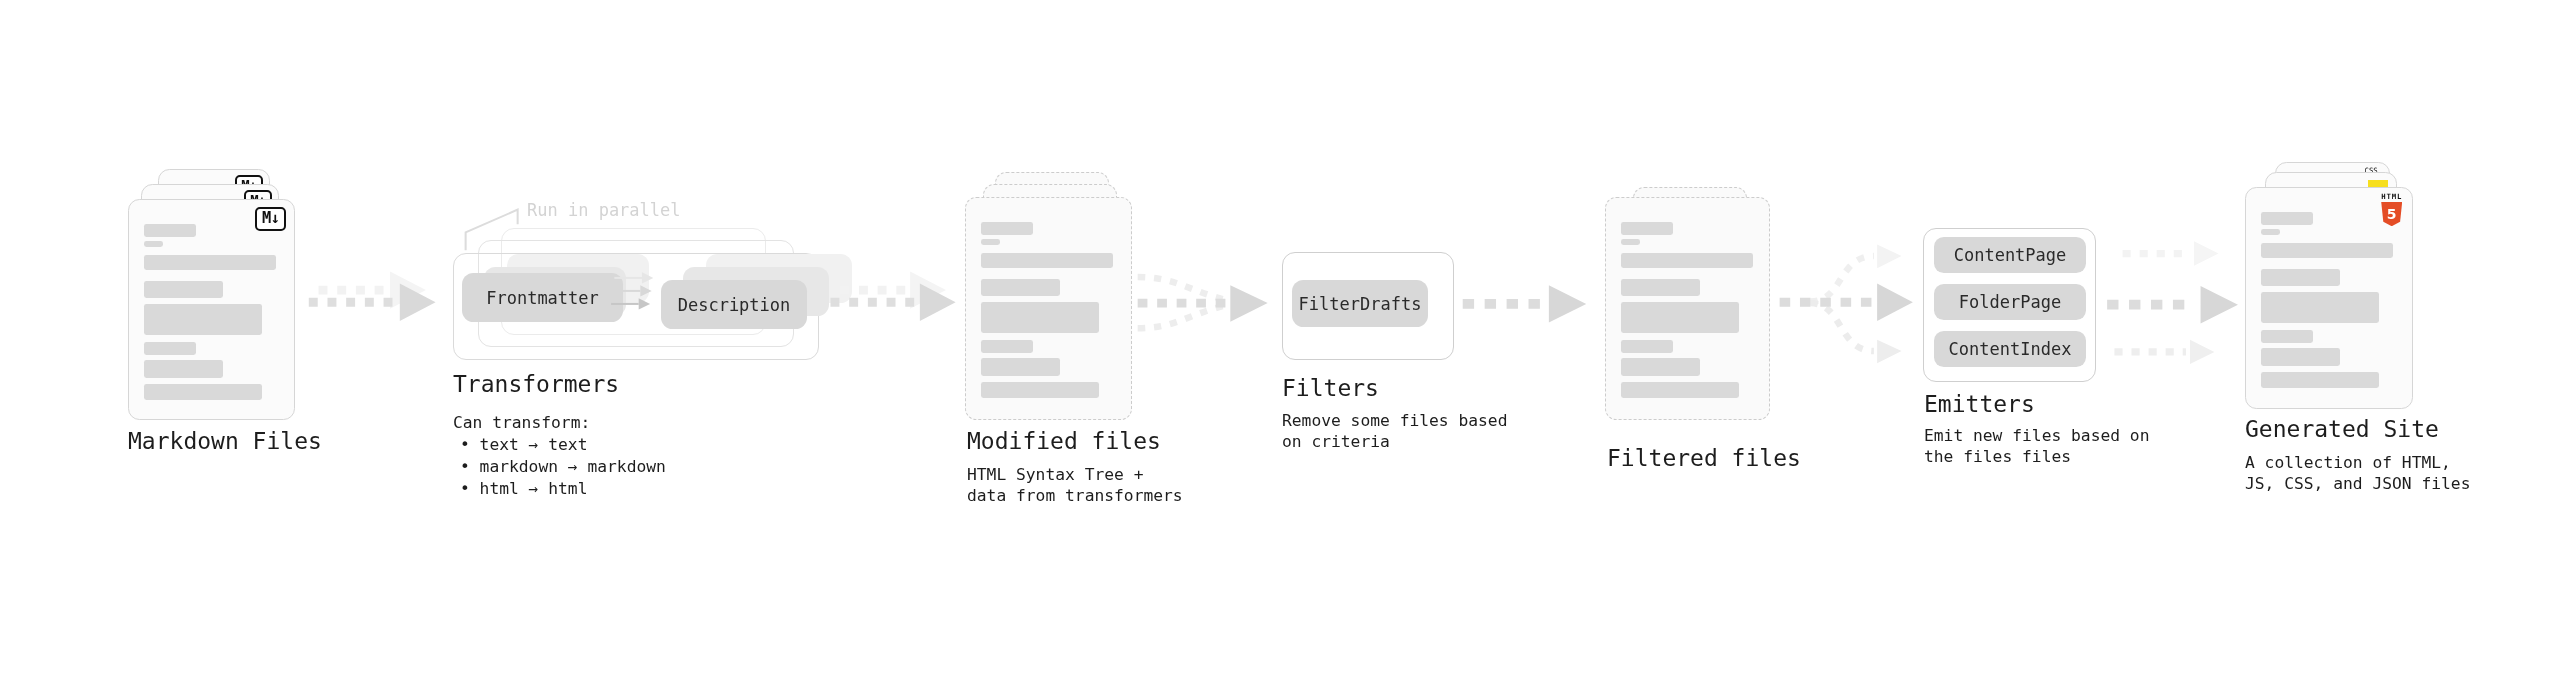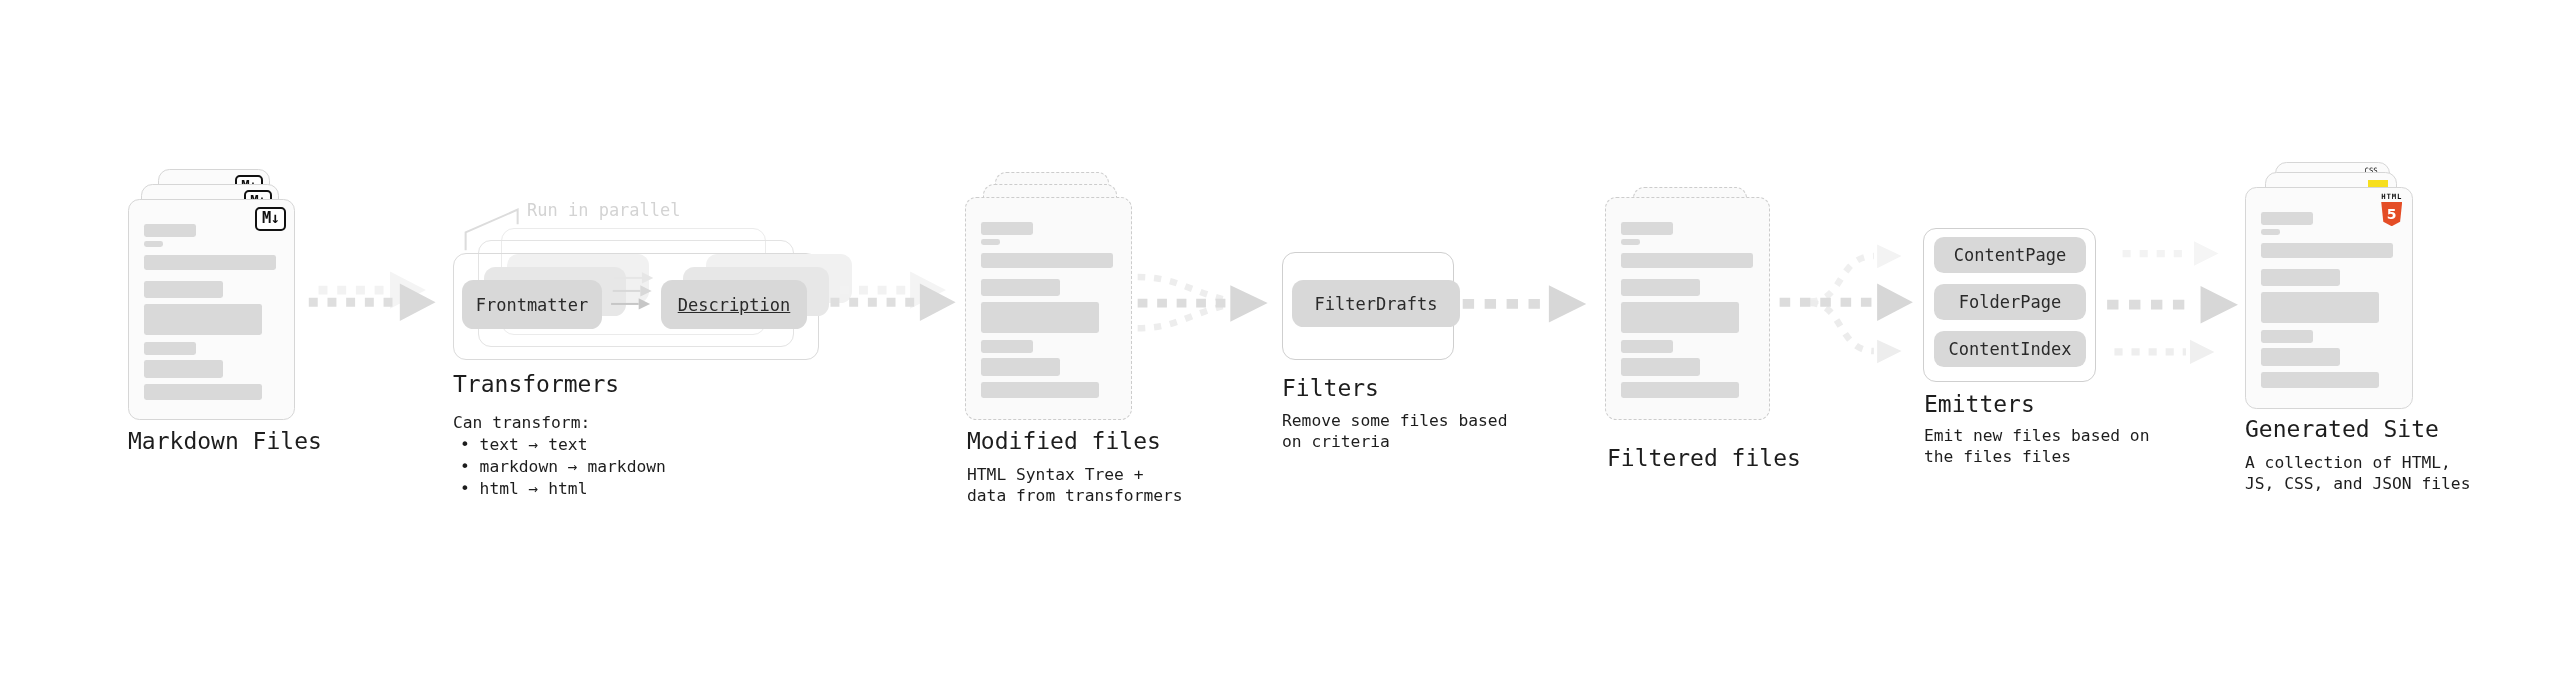--- a/index.html
+++ b/index.html
@@ -82,22 +82,22 @@
   <div>
     <div class="annotation" style="left:527px;top:200px;">Run in parallel</div>
     <div class="outline" style="left:501px;top:228px;width:265px;height:107px;border-color:#ebebeb;"></div>
     <div class="outline" style="left:478px;top:240px;width:316px;height:107px;border-color:#e3e3e3;"></div>
     <div class="outline" style="left:453px;top:253px;width:366px;height:107px;border-color:#dadada;"></div>
 
     <div class="pill ghost2" style="left:507px;top:254px;width:142px;height:49px;"></div>
     <div class="pill ghost2" style="left:706px;top:254px;width:146px;height:49px;"></div>
     <div class="pill ghost1" style="left:484px;top:267px;width:142px;height:49px;"></div>
     <div class="pill ghost1" style="left:683px;top:267px;width:146px;height:49px;"></div>
-    <div class="pill" style="left:462px;top:280px;width:140px;height:49px;">Frontmatter</div>
-    <div class="pill" style="left:661px;top:280px;width:146px;height:49px;text-decoration:underline;">Description</div>
+    <div class="pill" style="left:462px;top:273px;width:161px;height:49px;">Frontmatter</div>
+    <div class="pill" style="left:661px;top:280px;width:146px;height:49px;">Description</div>
 
     <div class="stage-label" style="left:453px;top:371px;">Transformers</div>
     <div class="note" style="left:453px;top:413px;">Can transform:</div>
     <div class="note" style="left:460px;top:435px;">• text → text</div>
     <div class="note" style="left:460px;top:457px;">• markdown → markdown</div>
     <div class="note" style="left:460px;top:479px;">• html → html</div>
   </div>
 
   <div>
     <div class="doc dashed" style="left:995px;top:172px;width:114px;height:223px;"></div>
@@ -112,21 +112,21 @@
         <i class="bar b7"></i>
         <i class="bar b8"></i>
     </div>
     <div class="stage-label" style="left:967px;top:428px;">Modified files</div>
     <div class="note" style="left:967px;top:465px;">HTML Syntax Tree +</div>
     <div class="note" style="left:967px;top:486px;">data from transformers</div>
   </div>
 
   <div>
     <div class="panel" style="left:1282px;top:252px;width:172px;height:108px;"></div>
-    <div class="pill" style="left:1292px;top:280px;width:168px;height:47px;">FilterDrafts</div>
+    <div class="pill" style="left:1292px;top:280px;width:136px;height:47px;">FilterDrafts</div>
     <div class="stage-label" style="left:1282px;top:375px;">Filters</div>
     <div class="note" style="left:1282px;top:411px;">Remove some files based</div>
     <div class="note" style="left:1282px;top:432px;">on criteria</div>
   </div>
 
   <div>
     <div class="doc dashed" style="left:1633px;top:187px;width:114px;height:223px;"></div>
     <div class="doc dashed" style="left:1605px;top:197px;width:165px;height:223px;">
       <i class="bar b1"></i>
         <i class="bar b2"></i>

